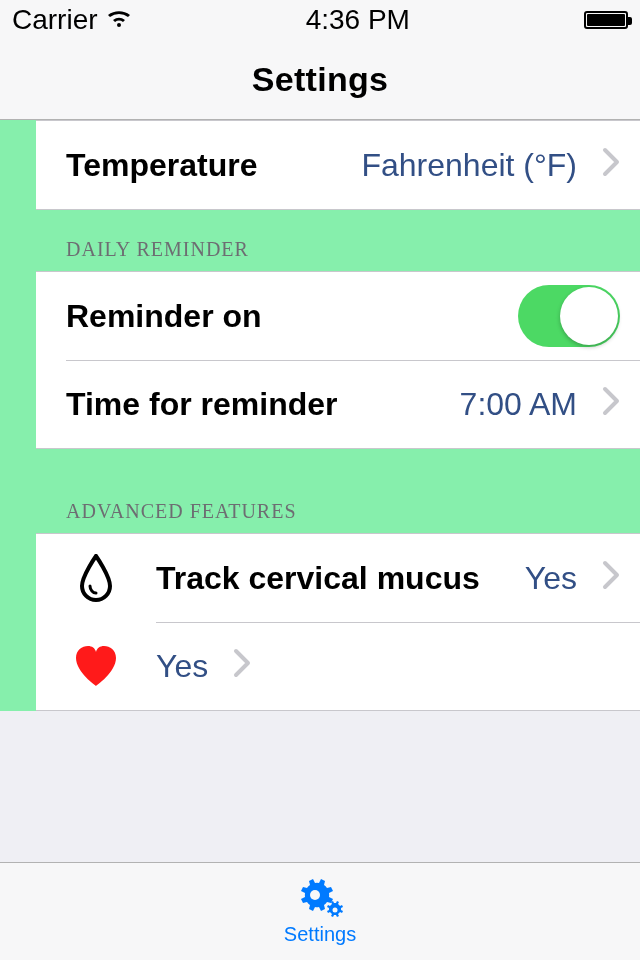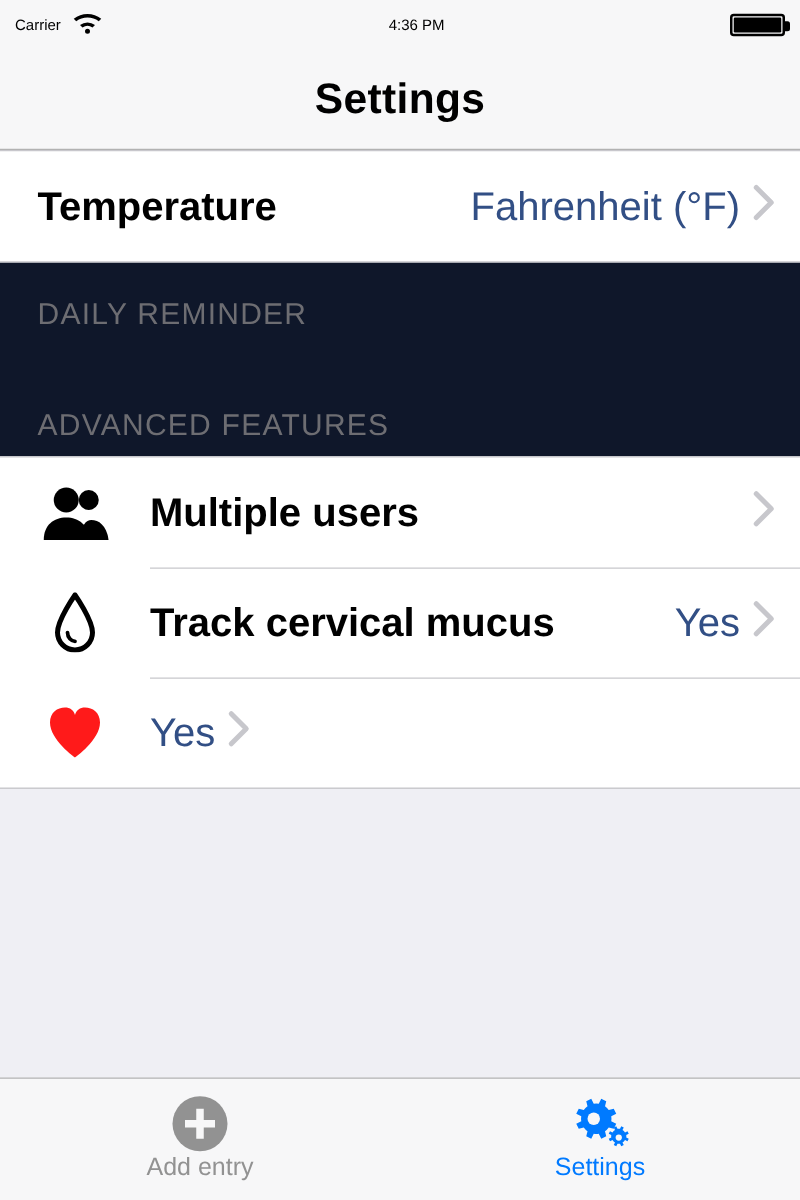--- a/index.html
+++ b/index.html
@@ -1,40 +1,40 @@
 <!DOCTYPE html>
 <html><head>
 <meta charset="utf-8">
 <style>
   * { box-sizing: border-box; margin: 0; padding: 0; }
   html, body { width: 640px; height: 960px; font-family: -apple-system, "Helvetica Neue", Helvetica, Arial, sans-serif; background: #efeff4; overflow: hidden; }
-  .status-bar { height: 40px; background: #f7f7f8; display: flex; align-items: center; justify-content: space-between; padding: 0 12px; font-size: 12px; font-weight: 500; }
+  .status-bar { height: 40px; background: #f7f7f8; display: flex; align-items: center; justify-content: space-between; padding: 0 12px; font-size: 28px; font-weight: 500; }
   .status-left { display: flex; align-items: center; gap: 8px; }
   .status-center { font-weight: 400; }
   .status-right { display: flex; align-items: center; }
   .wifi-icon { display: inline-block; }
   .battery { width: 44px; height: 18px; border: 2px solid #000; border-radius: 3px; position: relative; display: inline-block; }
   .battery::after { content: ""; position: absolute; right: -6px; top: 4px; width: 4px; height: 8px; background: #000; border-radius: 0 2px 2px 0; }
   .battery-fill { position: absolute; left: 1px; top: 1px; bottom: 1px; right: 1px; background: #000; border-radius: 1px; }
 
   .nav-bar { height: 80px; background: #f7f7f8; border-bottom: 1px solid #b2b2b2; display: flex; align-items: center; justify-content: center; }
   .nav-title { font-size: 34px; font-weight: 600; letter-spacing: 0.3px; }
 
-  .content { background: #0f172a; }
+  .content { background: #86efac; padding-left: 36px; }
 
-  .section-header { padding: 28px 30px 10px; font-size: 24px; color: #6d6d72; letter-spacing: 1px; }
+  .section-header { padding: 28px 30px 10px; font-size: 20px; color: #6d6d72; letter-spacing: 1px; font-family: Liberation Serif, serif; }
   .section-header.small-pad { padding-top: 36px; margin-top: 15px; }
 
   .cell-group { background: #fff; border-top: 1px solid #c8c7cc; border-bottom: 1px solid #c8c7cc; }
   .cell { min-height: 88px; display: flex; align-items: center; padding: 0 20px 0 30px; position: relative; }
   .cell + .cell::before { content: ""; position: absolute; top: 0; left: 30px; right: 0; height: 1px; background: #c8c7cc; }
   .cell.with-icon + .cell::before { left: 120px; }
   .cell-icon { width: 60px; height: 60px; margin-right: 30px; display: flex; align-items: center; justify-content: center; flex-shrink: 0; }
   .cell-label { font-size: 32px; font-weight: 600; flex: 1; }
-  .cell-value { font-size: 32px; color: #324f85; margin-right: 10px; }
+  .cell-value { font-size: 32px; color: #324f85; margin-right: 25px; }
   .chevron { color: #c7c7cc; font-size: 36px; font-weight: 300; flex-shrink: 0; }
 
   .switch { width: 102px; height: 62px; background: #4cd964; border-radius: 31px; position: relative; flex-shrink: 0; }
   .switch-knob { width: 58px; height: 58px; background: #fff; border-radius: 50%; position: absolute; right: 2px; top: 2px; box-shadow: 0 2px 4px rgba(0,0,0,0.25); }
 
   .tab-bar { position: absolute; bottom: 0; left: 0; right: 0; height: 98px; background: #f7f7f8; border-top: 1px solid #b2b2b2; display: flex; }
   .tab { flex: 1; display: flex; flex-direction: column; align-items: center; justify-content: center; gap: 2px; color: #929292; }
   .tab.active { color: #007aff; }
   .tab-icon { width: 56px; height: 44px; display: flex; align-items: center; justify-content: center; }
   .tab-label { font-size: 20px; }
@@ -79,39 +79,40 @@
       <span class="cell-value">Fahrenheit (°F)</span>
       <span class="chevron">
         <svg width="18" height="30" viewBox="0 0 18 30">
             <path d="M3 3l12 12L3 27" stroke="#c7c7cc" stroke-width="4" fill="none" stroke-linecap="round" stroke-linejoin="round"></path>
           </svg>
       </span>
     </div>
   </div>
 
   <div class="section-header">DAILY REMINDER</div>
-
-  <div class="section-header small-pad">ADVANCED FEATURES</div>
   <div class="cell-group">
-    <div class="cell with-icon">
-      <span class="cell-icon">
-        <svg width="54" height="44" viewBox="0 0 54 44">
-          <circle cx="20" cy="12" r="10" fill="#000"></circle>
-          <path d="M2 44c0-12 8-18 18-18s18 6 18 18H2z" fill="#000"></path>
-          <circle cx="38" cy="12" r="8" fill="#000"></circle>
-          <path d="M30 44c2-12 6-16 10-16 6 0 12 4 14 16H30z" fill="#000"></path>
-        </svg>
-      </span>
-      <span class="cell-label">Multiple users</span>
+    <div class="cell">
+      <span class="cell-label">Reminder on</span>
+      <div class="switch">
+        <div class="switch-knob"></div>
+      </div>
+    </div>
+    <div class="cell">
+      <span class="cell-label">Time for reminder</span>
+      <span class="cell-value">7:00 AM</span>
       <span class="chevron">
         <svg width="18" height="30" viewBox="0 0 18 30">
             <path d="M3 3l12 12L3 27" stroke="#c7c7cc" stroke-width="4" fill="none" stroke-linecap="round" stroke-linejoin="round"></path>
           </svg>
       </span>
     </div>
+  </div>
+
+  <div class="section-header small-pad">ADVANCED FEATURES</div>
+  <div class="cell-group">
     <div class="cell with-icon">
       <span class="cell-icon">
         <svg width="40" height="48" viewBox="0 0 40 48">
           <path d="M20 2C20 2 6 22 6 32a14 14 0 0028 0C34 22 20 2 20 2z" fill="none" stroke="#000" stroke-width="4"></path>
           <path d="M14 32c0 4 3 7 6 7" fill="none" stroke="#000" stroke-width="3" stroke-linecap="round"></path>
         </svg>
       </span>
       <span class="cell-label">Track cervical mucus</span>
       <span class="cell-value">Yes</span>
       <span class="chevron">
@@ -131,26 +132,20 @@
         <svg width="18" height="30" viewBox="0 0 18 30">
             <path d="M3 3l12 12L3 27" stroke="#c7c7cc" stroke-width="4" fill="none" stroke-linecap="round" stroke-linejoin="round"></path>
           </svg>
       </span>
     </div>
   </div>
 
 </div>
 
 <div class="tab-bar">
-  <div class="tab">
-    <div class="tab-icon">
-      <div class="plus-circle"></div>
-    </div>
-    <div class="tab-label">Add entry</div>
-  </div>
   <div class="tab active">
     <div class="tab-icon">
       <svg width="50" height="44" viewBox="0 0 50 44">
         <g fill="#007aff">
           <path d="M18 2l2 4a12 12 0 014 0l2-4 4 2-1 4a12 12 0 013 3l4-1 2 4-4 2a12 12 0 010 4l4 2-2 4-4-1a12 12 0 01-3 3l1 4-4 2-2-4a12 12 0 01-4 0l-2 4-4-2 1-4a12 12 0 01-3-3l-4 1-2-4 4-2a12 12 0 010-4l-4-2 2-4 4 1a12 12 0 013-3l-1-4z"></path>
           <circle cx="20" cy="18" r="5" fill="#f7f7f8"></circle>
           <path d="M38 24l1 2a6 6 0 012 0l1-2 2 1-1 2a6 6 0 012 2l2-1 1 2-2 1a6 6 0 010 2l2 1-1 2-2-1a6 6 0 01-2 2l1 2-2 1-1-2a6 6 0 01-2 0l-1 2-2-1 1-2a6 6 0 01-2-2l-2 1-1-2 2-1a6 6 0 010-2l-2-1 1-2 2 1a6 6 0 012-2l-1-2z"></path>
           <circle cx="40" cy="33" r="2.5" fill="#f7f7f8"></circle>
         </g>
       </svg>

